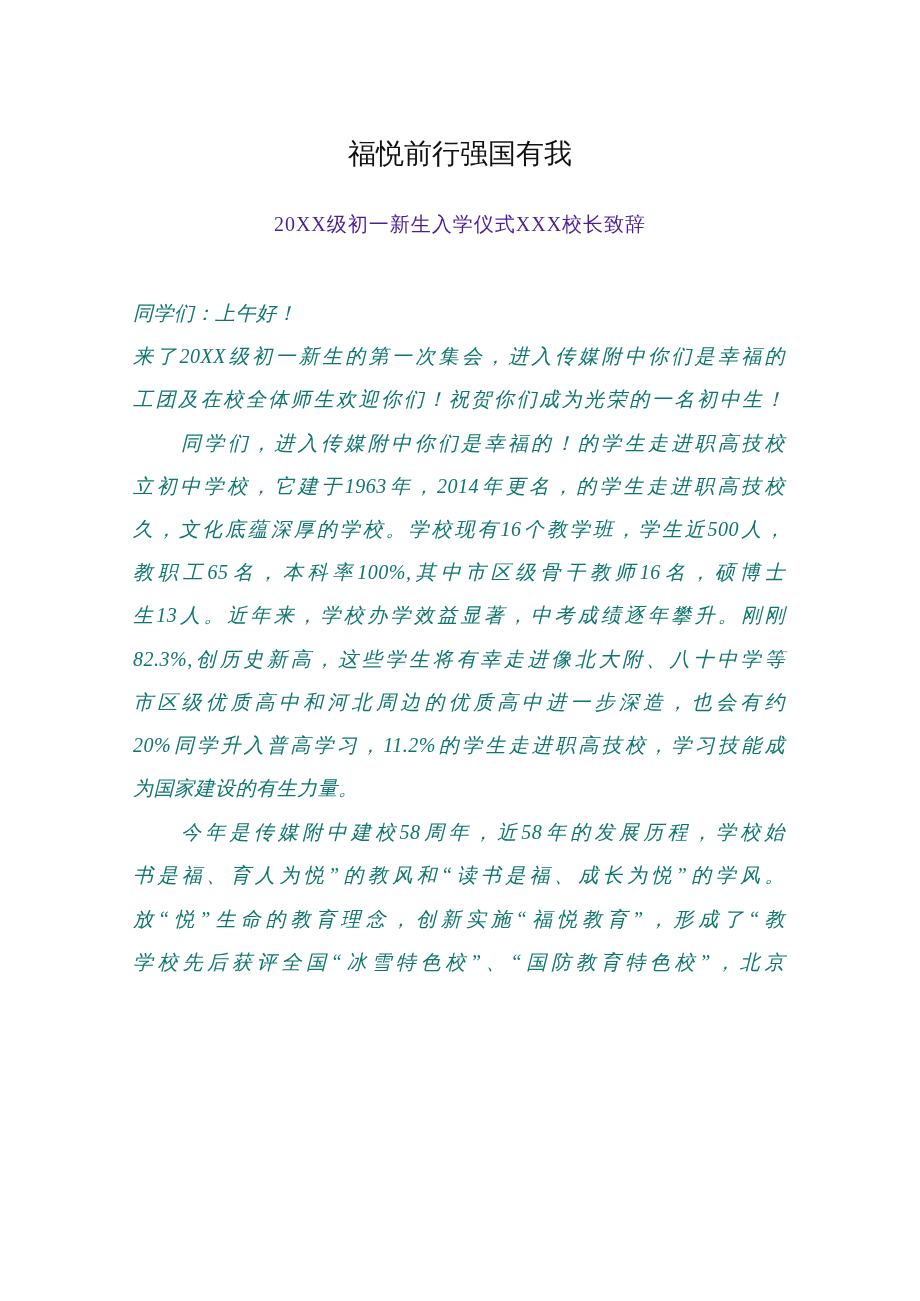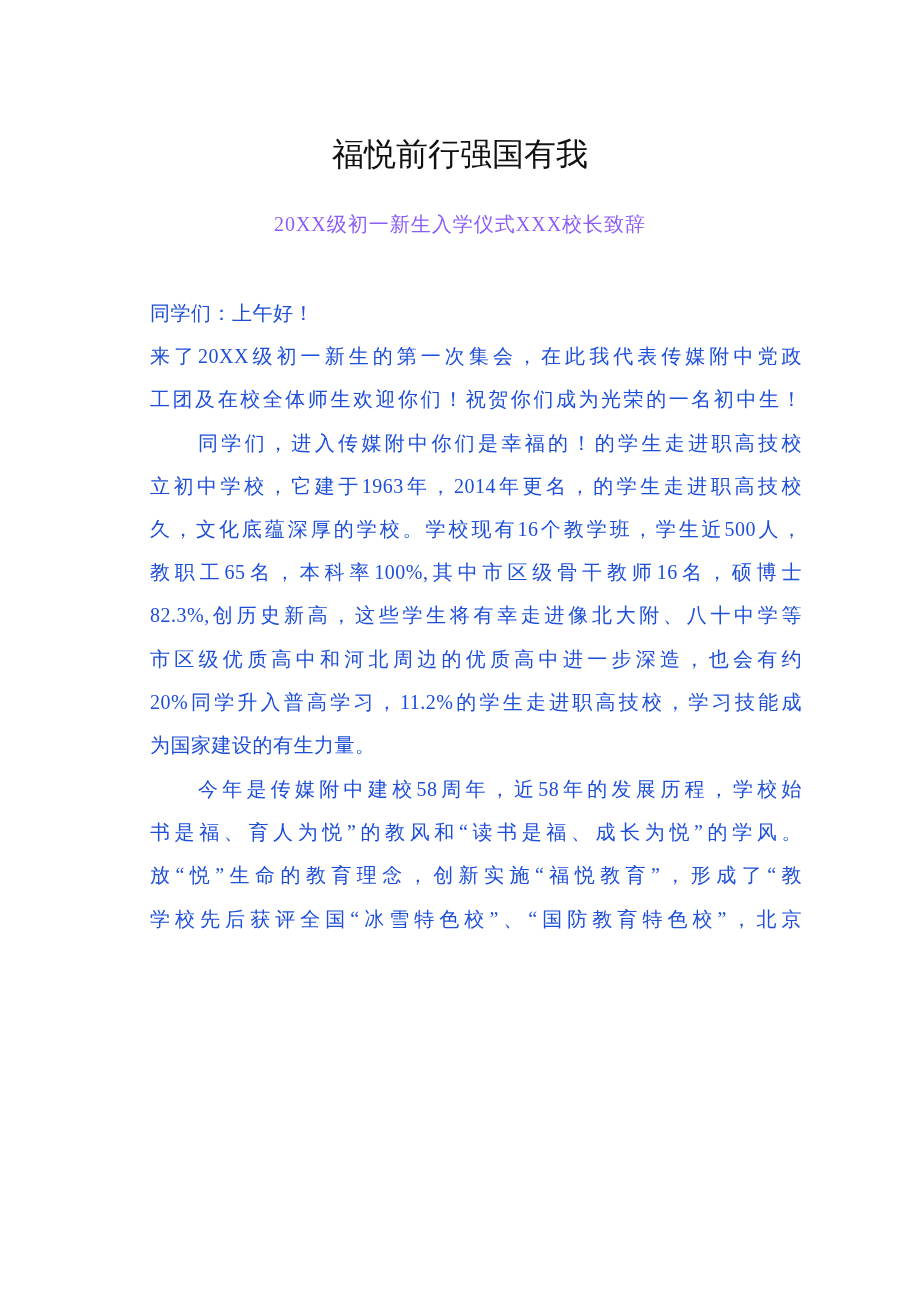--- a/index.html
+++ b/index.html
@@ -20,44 +20,45 @@
       width: 920px;
       height: 1301px;
       background: #ffffff;
     }
     .title {
       position: absolute;
       left: 0; width: 920px;
       top: 136px;
       text-align: center;
       font-family: "DejaVu Sans", "Liberation Sans", sans-serif;
-      font-size: 32px;
+      font-size: 28px;
       line-height: 36px;
       color: #111;
       letter-spacing: 0px;
     }
     .subtitle {
       position: absolute;
       left: 0; width: 920px;
       top: 210px;
       text-align: center;
       font-family: "Liberation Serif", "DejaVu Serif", serif;
       font-size: 20px;
       line-height: 28px;
-      color: #8b5cf6;
+      color: #4c1d95;
       letter-spacing: 1px;
     }
     .body {
       position: absolute;
-      left: 150px;
+      left: 133px;
       top: 297px;
       width: 660px;
       font-family: "Liberation Serif", "DejaVu Serif", serif;
       font-size: 20px;
-      color: #1d4ed8;
+      color: #0f766e;
+      font-style: italic;
     }
     .line {
       display: block;
       height: 43.2px;
       line-height: 32px;
       white-space: nowrap;
       text-align: justify;
       text-align-last: justify;
       width: 652px;
       letter-spacing: 0.5px;
@@ -81,29 +82,30 @@
 
   <div class="title">福悦前行强国有我</div>
 
   <div class="subtitle">20XX级初一新生入学仪式XXX校长致辞</div>
 
   <div class="body">
 
     <span class="line last">同学们：上午好！</span>
 
     <div>
-      <span class="line">来了20XX级初一新生的第一次集会，在此我代表传媒附中党政</span>
+      <span class="line">来了20XX级初一新生的第一次集会，进入传媒附中你们是幸福的</span>
       <span class="line">工团及在校全体师生欢迎你们！祝贺你们成为光荣的一名初中生！</span>
     </div>
 
     <div>
       <span class="line indent">同学们，进入传媒附中你们是幸福的！的学生走进职高技校</span>
       <span class="line">立初中学校，它建于1963年，2014年更名，的学生走进职高技校</span>
       <span class="line">久，文化底蕴深厚的学校。学校现有16个教学班，学生近500人，</span>
       <span class="line">教职工65名，本科率100%,其中市区级骨干教师16名，硕博士</span>
+      <span class="line">生13人。近年来，学校办学效益显著，中考成绩逐年攀升。刚刚</span>
       <span class="line">82.3%,创历史新高，这些学生将有幸走进像北大附、八十中学等</span>
       <span class="line">市区级优质高中和河北周边的优质高中进一步深造，也会有约</span>
       <span class="line">20%同学升入普高学习，11.2%的学生走进职高技校，学习技能成</span>
       <span class="line last">为国家建设的有生力量。</span>
     </div>
 
     <span class="para-gap"></span>
 
     <div>
       <span class="line indent">今年是传媒附中建校58周年，近58年的发展历程，学校始</span>

